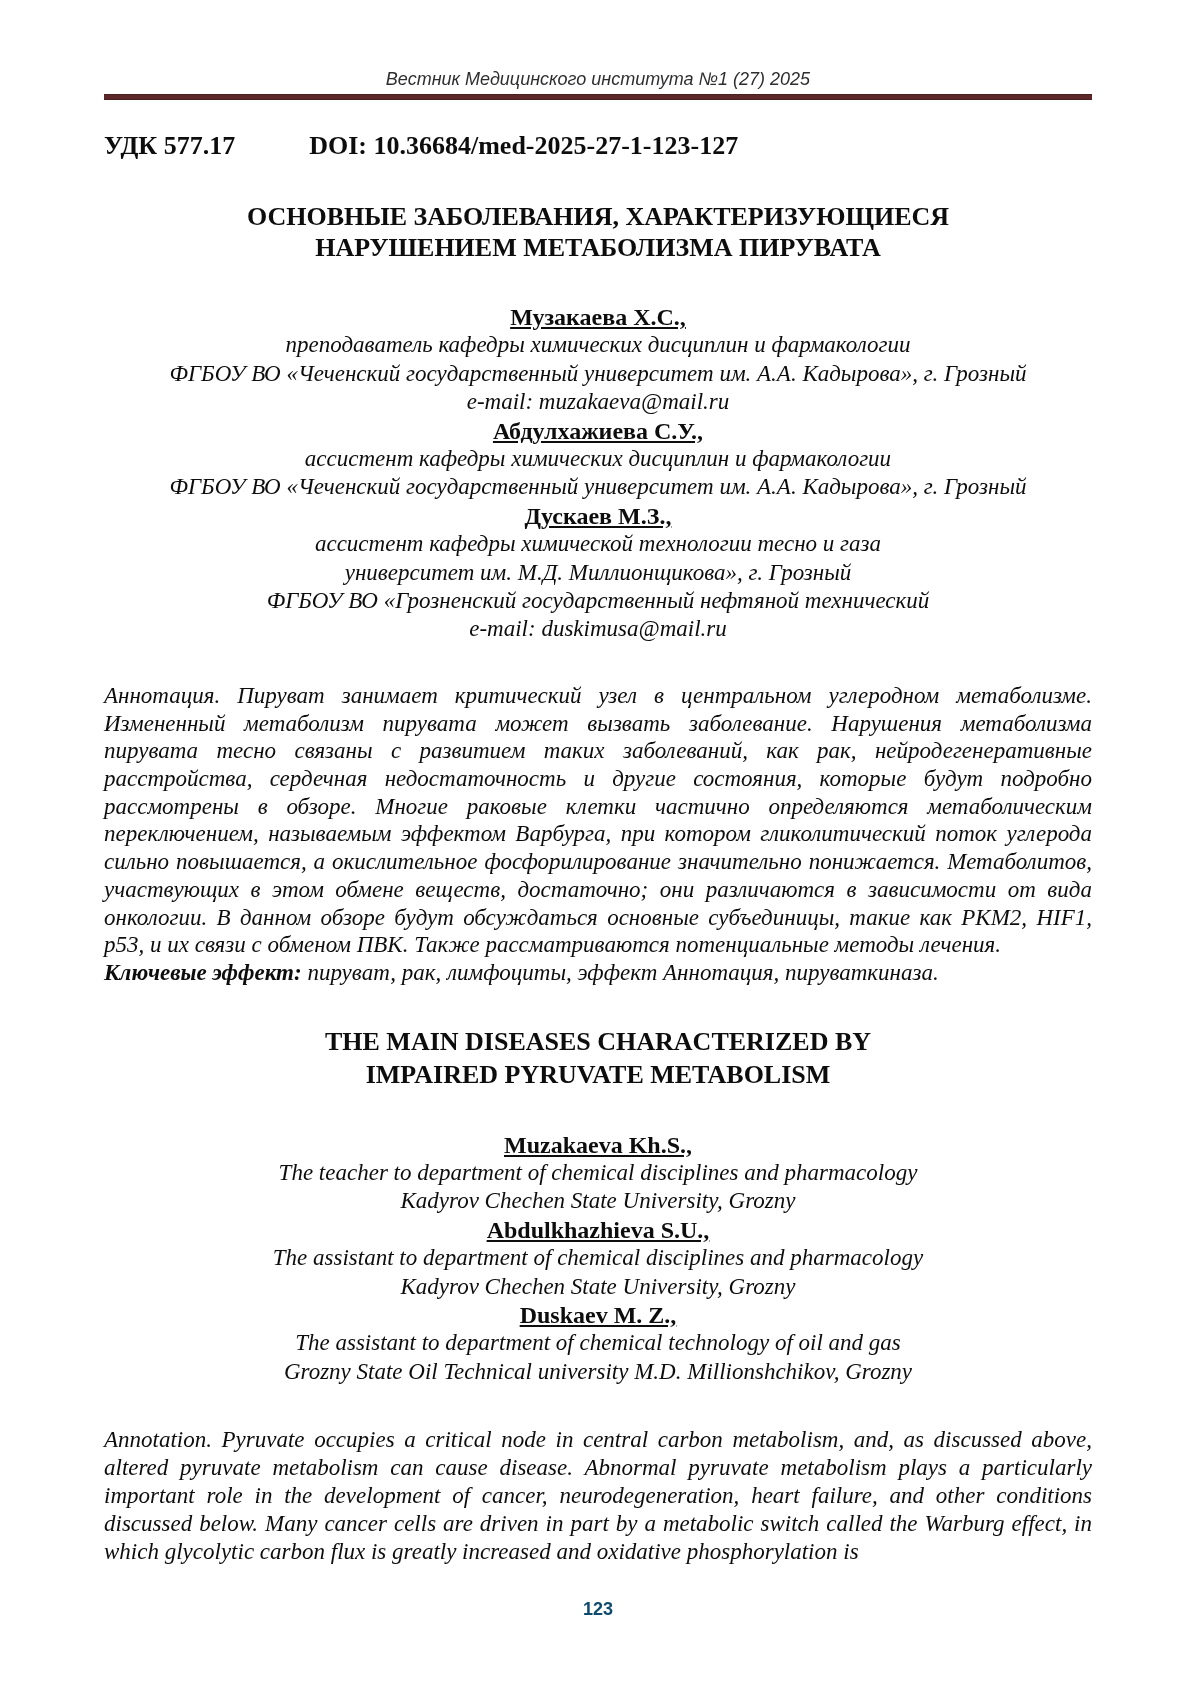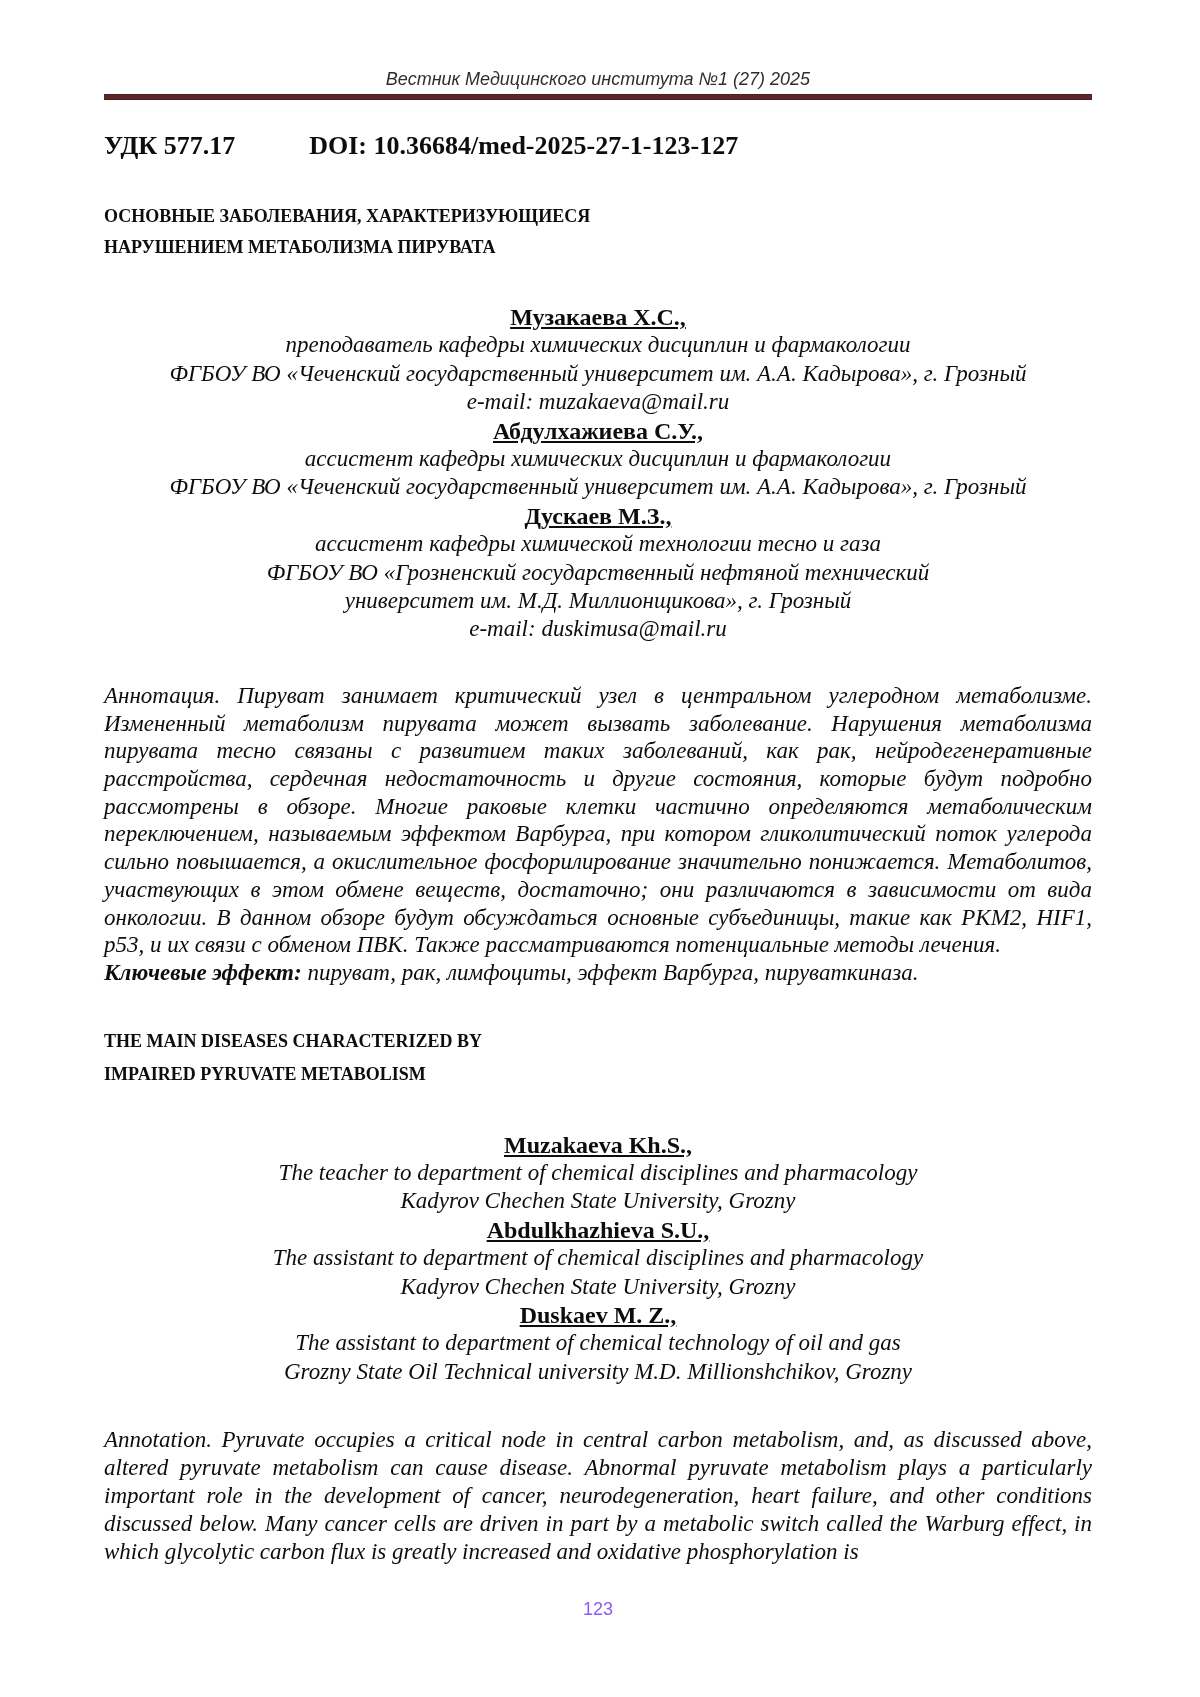--- a/index.html
+++ b/index.html
@@ -44,22 +44,23 @@
     margin-top: 31px;
     font-weight: bold;
     font-size: 26px;
     line-height: 30px;
     white-space: nowrap;
   }
   .udk-line .udk { margin-right: 74px; }
   
   .article-title {
     margin-top: 40px;
+    text-align: center;
     font-weight: bold;
-    font-size: 18px;
+    font-size: 26px;
     line-height: 31px;
   }
   .article-title.en { margin-top: 38px; line-height: 33px; }
   
   .authors {
     margin-top: 40px;
     text-align: center;
     font-size: 23px;
     line-height: 28.4px;
   }
@@ -92,24 +93,24 @@
   .keywords .label { font-weight: bold; }
   .abstract.en { margin-top: 40px; line-height: 28px; }
   
   .page-number {
     position: absolute;
     top: 1598px;
     left: 0;
     width: 100%;
     text-align: center;
     font-family: "Liberation Sans", "DejaVu Sans", sans-serif;
-    font-weight: normal;
+    font-weight: bold;
     font-size: 18px;
     line-height: 22px;
-    color: #8b5cf6;
+    color: #0c4a6e;
   }
 </style>
 </head>
 <body>
 
 <div class="page">
 
   <div class="journal-header">Вестник Медицинского института №1 (27) 2025</div>
 
   <div class="separator-rule"></div>
@@ -126,31 +127,31 @@
   <div class="authors">
     <div class="author-name">Музакаева Х.С.,</div>
     <div class="author-line">преподаватель кафедры химических дисциплин и фармакологии</div>
     <div class="author-line">ФГБОУ ВО «Чеченский государственный университет им. А.А. Кадырова», г. Грозный</div>
     <div class="author-line">e-mail: muzakaeva@mail.ru</div>
     <div class="author-name">Абдулхажиева С.У.,</div>
     <div class="author-line">ассистент кафедры химических дисциплин и фармакологии</div>
     <div class="author-line">ФГБОУ ВО «Чеченский государственный университет им. А.А. Кадырова», г. Грозный</div>
     <div class="author-name">Дускаев М.З.,</div>
     <div class="author-line">ассистент кафедры химической технологии тесно и газа</div>
+    <div class="author-line">университет им. М.Д. Миллионщикова», г. Грозный</div>
     <div class="author-line">ФГБОУ ВО «Грозненский государственный нефтяной технический</div>
-    <div class="author-line">университет им. М.Д. Миллионщикова», г. Грозный</div>
     <div class="author-line">e-mail: duskimusa@mail.ru</div>
   </div>
 
   <div class="abstract ru">
     <span class="label">Аннотация.</span><span> Пируват занимает критический узел в центральном углеродном метаболизме. Измененный метаболизм пирувата может вызвать заболевание. Нарушения метаболизма пирувата тесно связаны с развитием таких заболеваний, как рак, нейродегенеративные расстройства, сердечная недостаточность и другие состояния, которые будут подробно рассмотрены в обзоре. Многие раковые клетки частично определяются метаболическим переключением, называемым эффектом Варбурга, при котором гликолитический поток углерода сильно повышается, а окислительное фосфорилирование значительно понижается. Метаболитов, участвующих в этом обмене веществ, достаточно; они различаются в зависимости от вида онкологии. В данном обзоре будут обсуждаться основные субъединицы, такие как PKM2, HIF1, p53, и их связи с обменом ПВК. Также рассматриваются потенциальные методы лечения.</span>
   </div>
 
   <div class="keywords">
-    <span class="label">Ключевые эффект:</span><span> пируват, рак, лимфоциты, эффект Варбурга, пируваткиназа.</span>
+    <span class="label">Ключевые эффект:</span><span> пируват, рак, лимфоциты, эффект Аннотация, пируваткиназа.</span>
   </div>
 
   <div class="article-title en">
     <div>THE MAIN DISEASES CHARACTERIZED BY</div>
     <div>IMPAIRED PYRUVATE METABOLISM</div>
   </div>
 
   <div class="authors">
     <div class="author-name">Muzakaeva Kh.S.,</div>
     <div class="author-line">The teacher to department of chemical disciplines and pharmacology</div>

